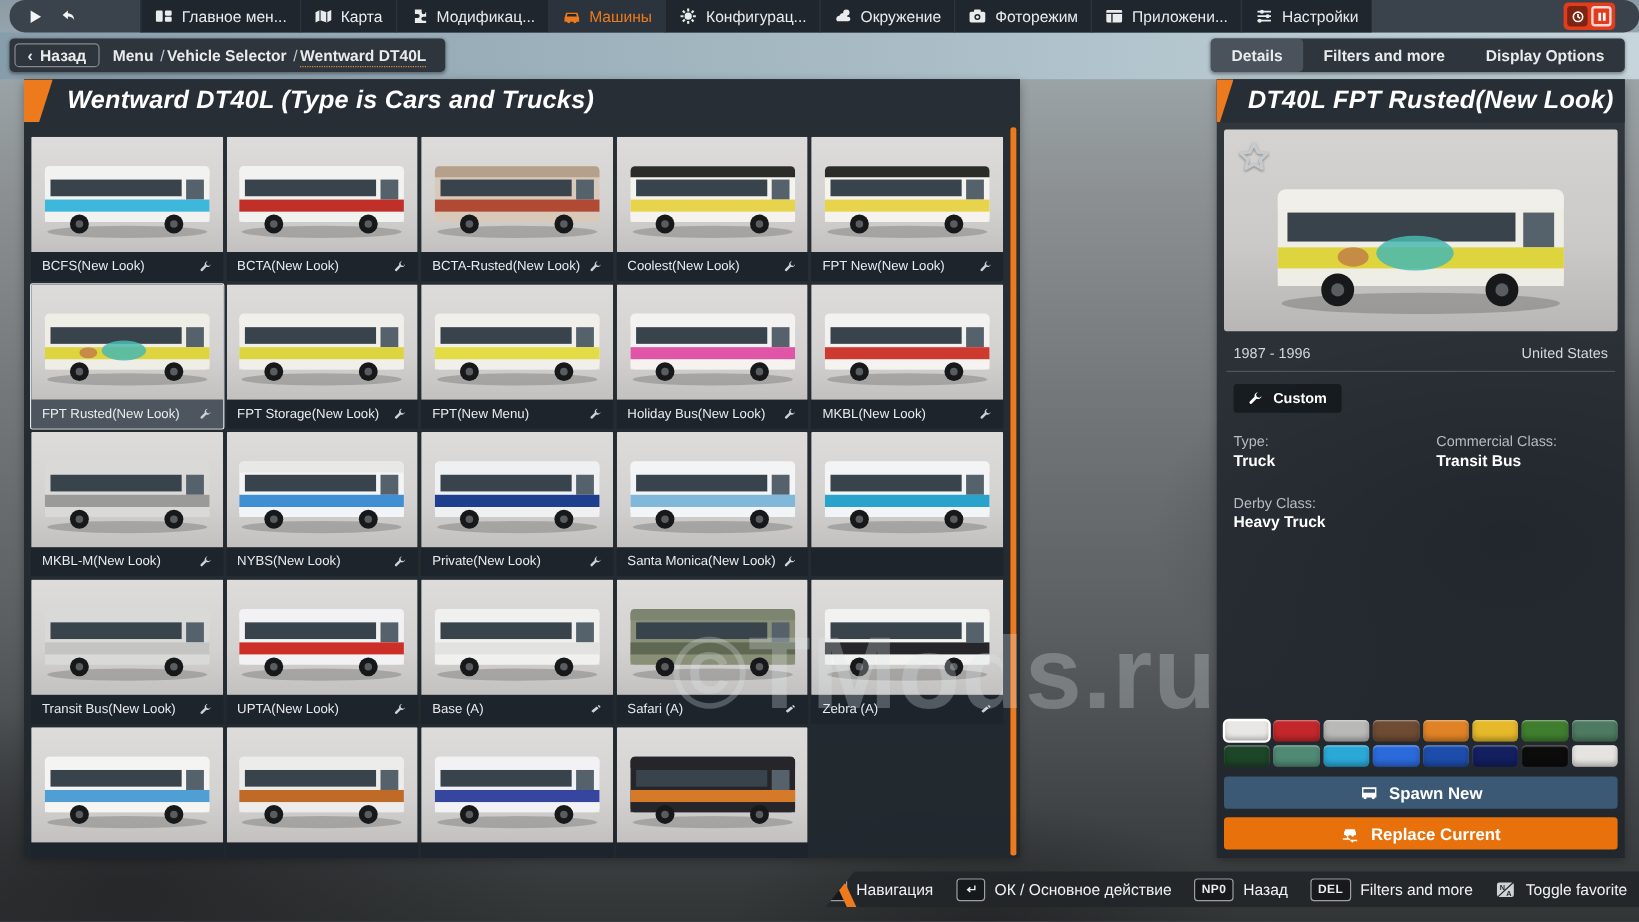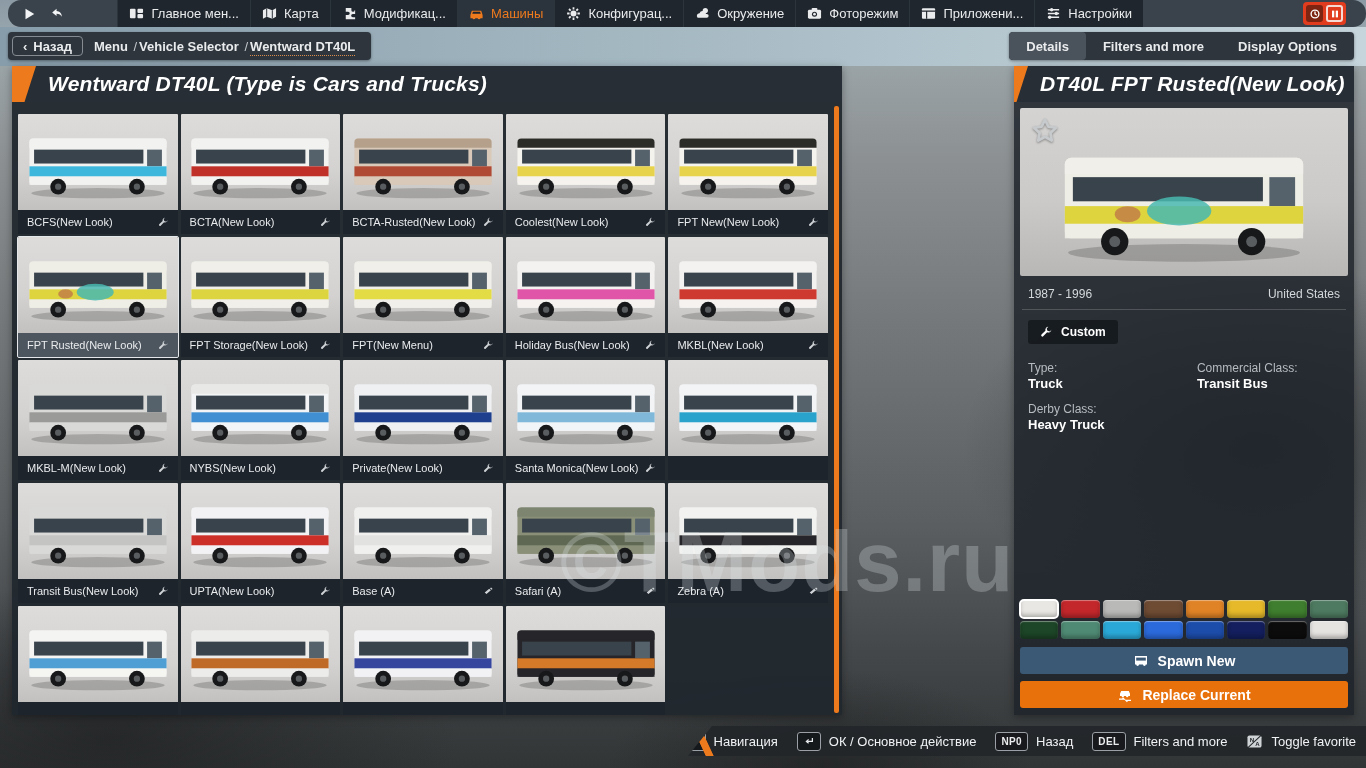--- a/index.html
+++ b/index.html
@@ -45,21 +45,21 @@
   .view-tabs{margin-left:auto;background:#2e353c;border-radius:4px;display:flex;height:28px;overflow:hidden;box-shadow:0 1px 3px rgba(0,0,0,.4)}
   .vtab{display:flex;align-items:center;padding:0 17px;color:#e9ebed;font-size:13px;font-weight:700;cursor:pointer}
   .vtab.active{background:#4a525b;border-radius:4px}
 
   
   .panel{position:absolute;top:66px;bottom:53px;z-index:10;}
   .panel header{height:36px;background:#272e35;display:flex;align-items:center;overflow:hidden}
   .flag{width:24px;height:36px;background:#ee7a1e;clip-path:polygon(0 0,100% 0,52% 100%,0 100%);margin-right:12px;flex:none}
   .panel h1{margin:0;font-size:21px;font-style:italic;font-weight:700;color:#fff;letter-spacing:.2px;white-space:nowrap}
 
-  .left{left:12px;width:830px;background:rgba(32,39,46,.94);box-shadow:0 2px 8px rgba(0,0,0,.35)}
+  .left{left:20px;width:830px;background:rgba(32,39,46,.94);box-shadow:0 2px 8px rgba(0,0,0,.35)}
   .cards{position:absolute;top:36px;bottom:0;left:0;right:12px;overflow:hidden;display:grid;
     grid-template-columns:repeat(5,1fr);grid-auto-rows:120px;gap:3px;padding:12px 2px 0 6px;align-content:start}
   .card{background:#1d242c;overflow:hidden;display:flex;flex-direction:column;cursor:pointer;border-radius:1px}
   .card .img{height:96px;background:linear-gradient(180deg,#dddcda 0%,#d3d2d0 60%,#c2c1bf 100%);position:relative;flex:none}
   .card .img svg{position:absolute;left:50%;top:52%;transform:translate(-50%,-50%);width:176px;height:90px}
   .card .lbl{height:24px;display:flex;align-items:center;padding:0 9px;font-size:11px;color:#e9ebed;gap:4px;background:#1d242c}
   .card .lbl .t{flex:1;white-space:nowrap;overflow:hidden}
   .card .lbl .ic{width:11px;height:11px;color:#cfd3d6;flex:none}
   .card.selected{outline:1px solid #e4e8ea}
   .card.selected .lbl{background:#4d565f}
@@ -72,21 +72,21 @@
     background:linear-gradient(180deg,#d4d3d1 0%,#cbcac8 55%,#b8b7b5 100%);}
   .star{position:absolute;left:10px;top:8px;width:30px;height:30px;color:#c6cacc;cursor:pointer;
     filter:drop-shadow(0 1px 1px rgba(0,0,0,.35))}
   .star svg{fill:none;stroke:currentColor;stroke-width:2.2;stroke-linejoin:round;width:100%;height:100%}
   .preview .busbig{position:absolute;left:50%;top:54%;transform:translate(-50%,-50%);width:306px;height:150px}
   .meta{display:flex;justify-content:space-between;padding:5px 14px 8px;font-size:12px;color:#d4d8db;flex:none}
   .divider{height:1px;background:rgba(255,255,255,.18);margin:0 8px;flex:none}
   .badge{margin:10px 14px 0;display:inline-flex;align-self:flex-start;align-items:center;gap:8px;
     background:rgba(12,16,20,.62);padding:5px 12px;border-radius:3px;color:#fff;font-size:12px;font-weight:700;flex:none}
   .badge .ic{width:13px;height:13px;color:#fff}
-  .specs{display:grid;grid-template-columns:1.18fr 1fr;margin:17px 14px 12px;row-gap:11px;font-size:12px;flex:none}
+  .specs{display:grid;grid-template-columns:1.18fr 1fr;margin:17px 14px 12px;row-gap:21px;font-size:12px;flex:none}
   .spec-l{color:#b6bbc0;margin-bottom:1px}
   .spec-v{color:#fff;font-weight:700;font-size:13px}
   .rspacer{flex:1}
   .swatches{display:grid;grid-template-columns:repeat(8,1fr);gap:3px;margin:0 6px 8px;flex:none}
   .sw{height:18px;border-radius:4px;cursor:pointer;
     box-shadow:inset 0 1px 1px rgba(255,255,255,.4), inset 0 -3px 4px rgba(0,0,0,.28)}
   .sw.selected{outline:2px solid #fff;outline-offset:-1px}
   .btn{height:27px;margin:0 6px 7px;border-radius:3px;display:flex;align-items:center;justify-content:center;gap:9px;
     color:#fff;font-size:14px;font-weight:700;border:none;cursor:pointer;flex:none;font-family:inherit}
   .btn .ic{width:16px;height:16px}

